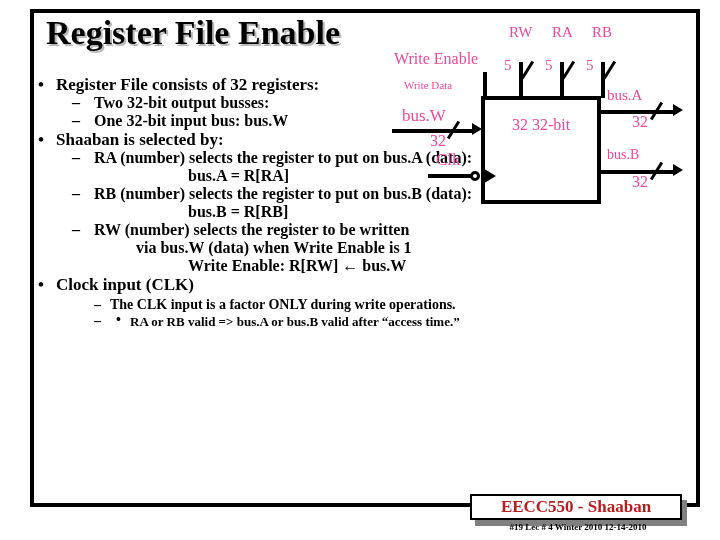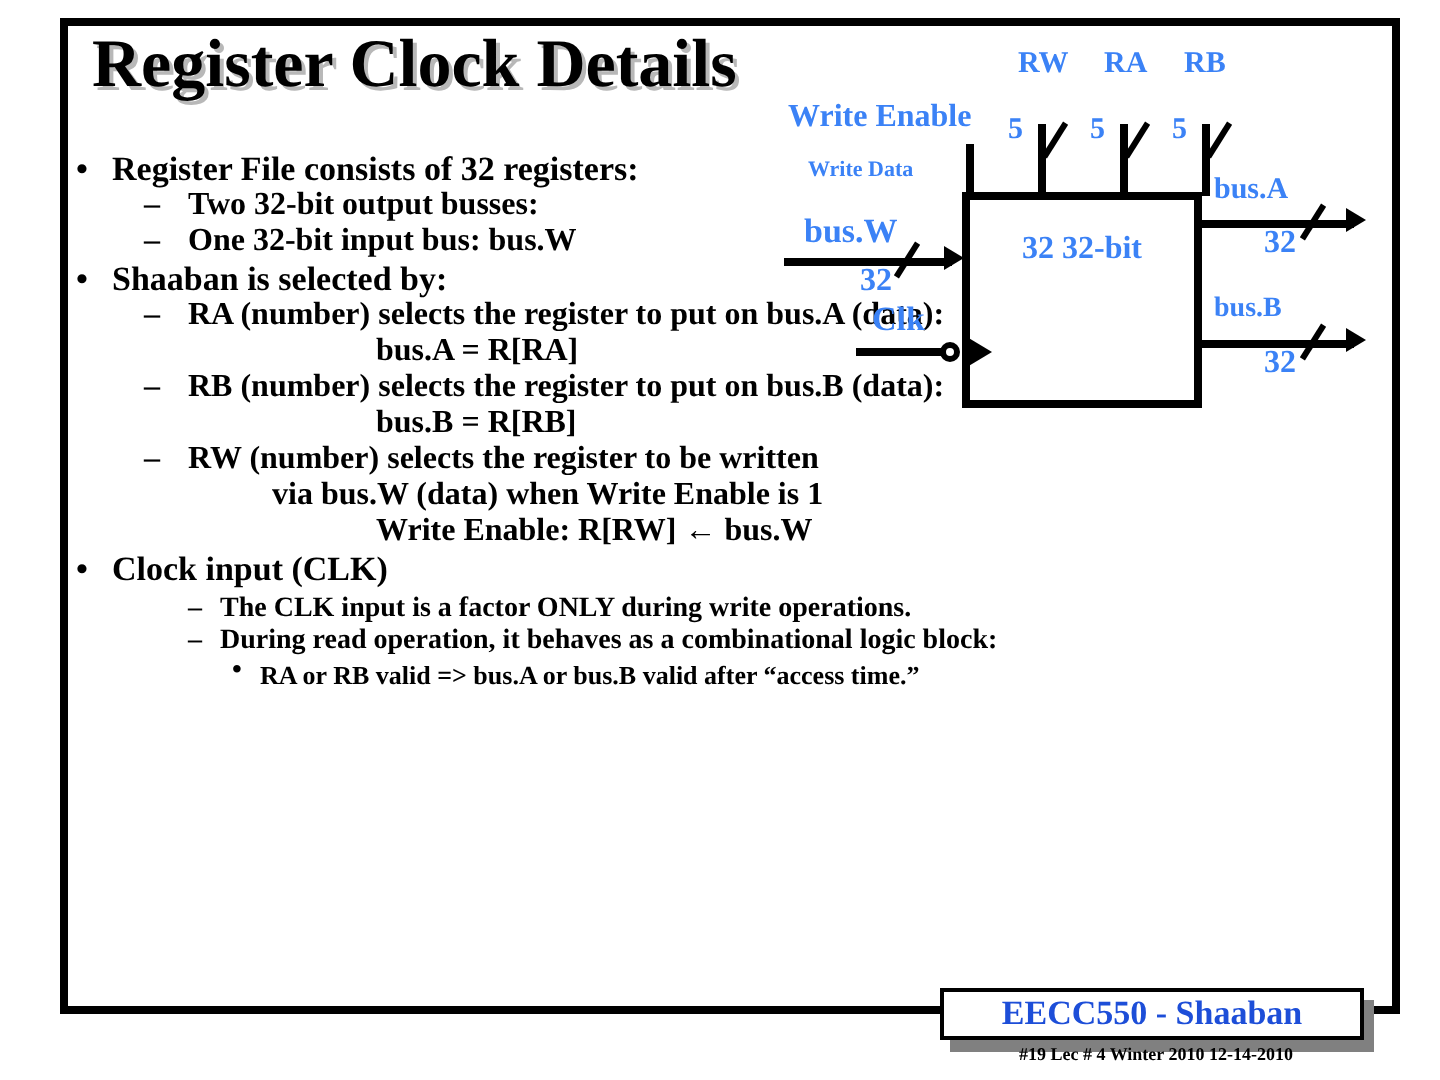--- a/index.html
+++ b/index.html
@@ -108,22 +108,22 @@
   
   .diagram {
     position: absolute;
     left: 380px;
     top: 24px;
     width: 320px;
     height: 180px;
   }
   .dg-label {
     position: absolute;
-    font-weight: bold;
-    color: #3b82f6;
+    font-weight: normal;
+    color: #ec4899;
     white-space: nowrap;
   }
   .blk {
     position: absolute;
     background: #ffffff;
     border: 4px solid #000000;
     box-sizing: border-box;
   }
   .wire-v {
     position: absolute;
@@ -184,41 +184,41 @@
     background: #ffffff;
     border: 2px solid #000000;
     box-sizing: border-box;
     display: flex;
     align-items: center;
     justify-content: center;
   }
   .footer-plate .ftxt {
     font-size: 17px;
     font-weight: bold;
-    color: #1d4ed8;
+    color: #b91c1c;
     white-space: nowrap;
   }
   .footer-sub {
     position: absolute;
     left: 470px;
     top: 522px;
     width: 216px;
     text-align: center;
     font-size: 9px;
     font-weight: bold;
     color: #000000;
     white-space: nowrap;
   }
 </style>
 </head>
 <body>
 
 <div class="slide-frame"></div>
 
-<div class="title">Register Clock Details</div>
+<div class="title">Register File Enable</div>
 
 <div class="body-text">
 
   <div class="lvl1">
     <span class="bul">•</span>
     <span class="txt">Register File consists of 32 registers:</span>
   </div>
 
   <div class="lvl2">
     <span class="bul">–</span>
@@ -274,21 +274,20 @@
 
   <div class="gap-s"></div>
 
   <div class="lvl4">
     <span class="bul">–</span>
     <span class="txt">The CLK input is a factor ONLY during write operations.</span>
   </div>
 
   <div class="lvl4">
     <span class="bul">–</span>
-    <span class="txt">During read operation, it behaves as a combinational logic block:</span>
   </div>
 
   <div class="lvl5">
     <span class="bul">•</span>
     <span class="txt">RA or RB valid =&gt;  bus.A or  bus.B valid after “access time.”</span>
   </div>
 
 </div>
 
 <div class="diagram">

